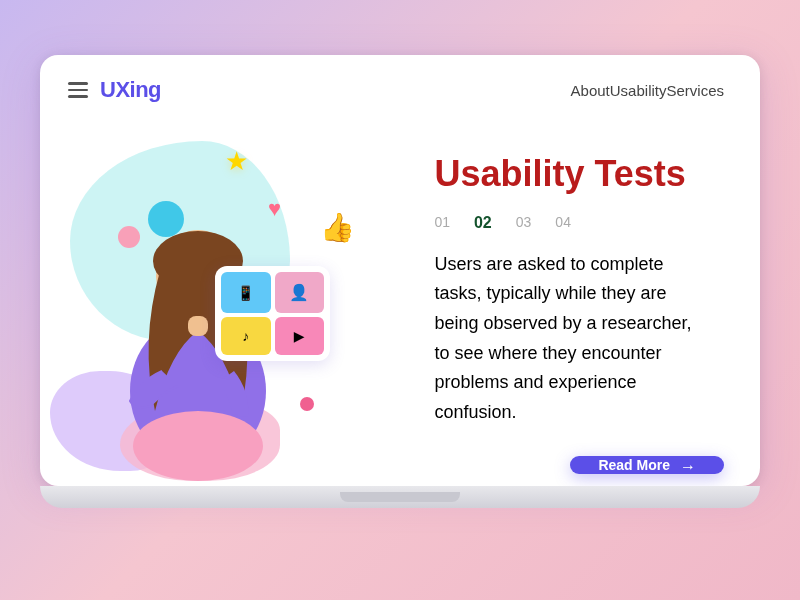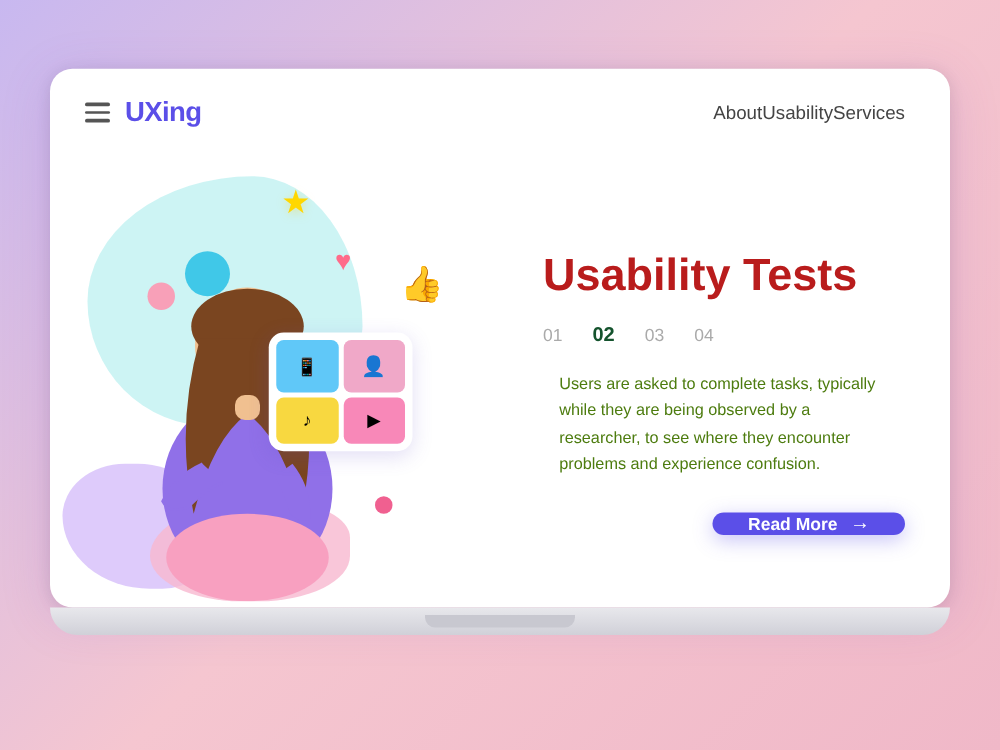--- a/index.html
+++ b/index.html
@@ -306,26 +306,25 @@
       cursor: pointer;
     }
 
     .step.active {
       font-size: 16px;
       font-weight: 700;
       color: #14532d;
     }
 
     .description {
-      font-size: 13px;
-      color: #4d7c0f;
+      font-size: 18px;
+      color: #000000;
       line-height: 1.65;
       margin-bottom: 28px;
       max-width: 260px;
-      margin-left: 13px;
     }
 
     .read-more-btn {
       display: inline-flex;
       align-items: center;
       gap: 10px;
       background: #5b4fe8;
       color: #fff;
       border: none;
       border-radius: 30px;

